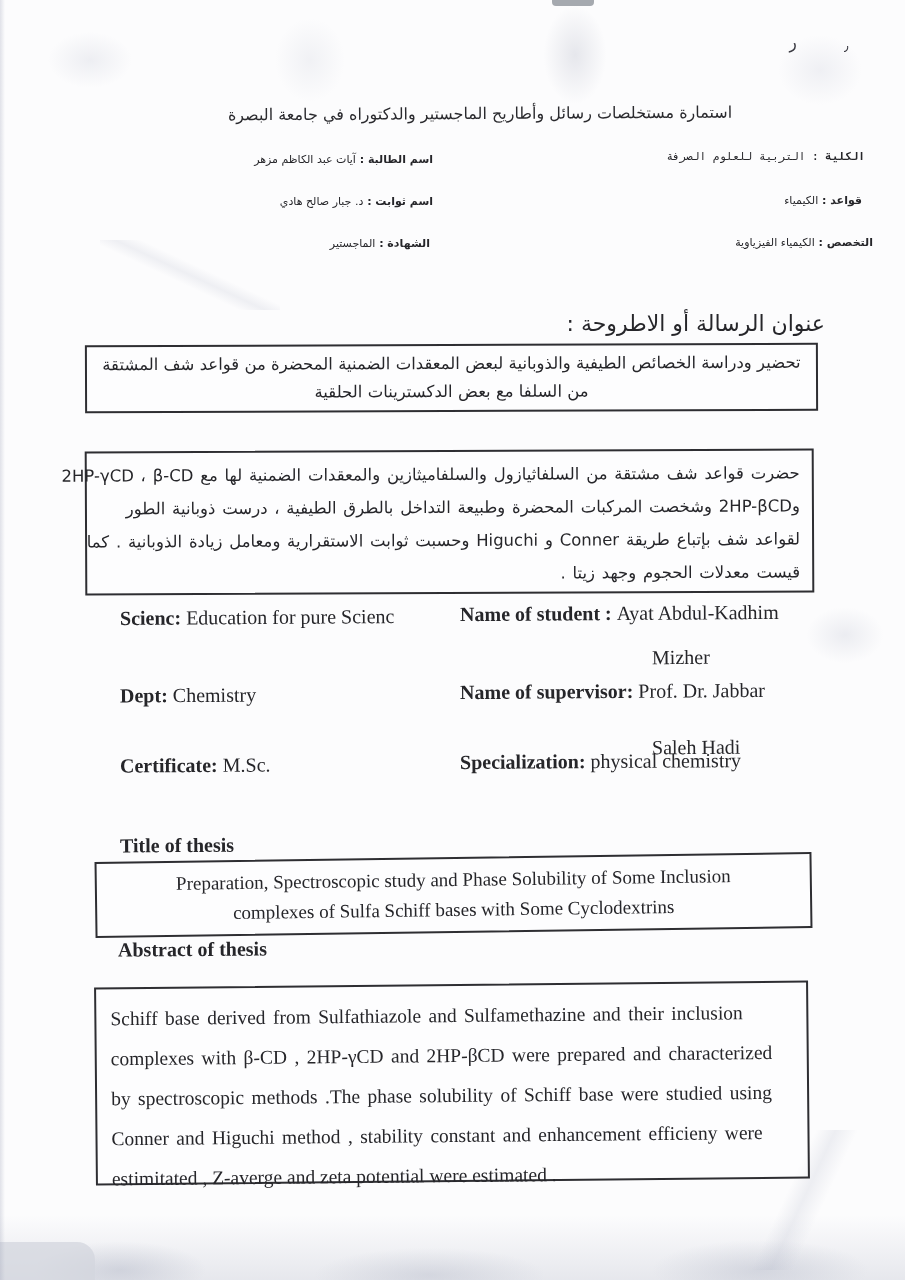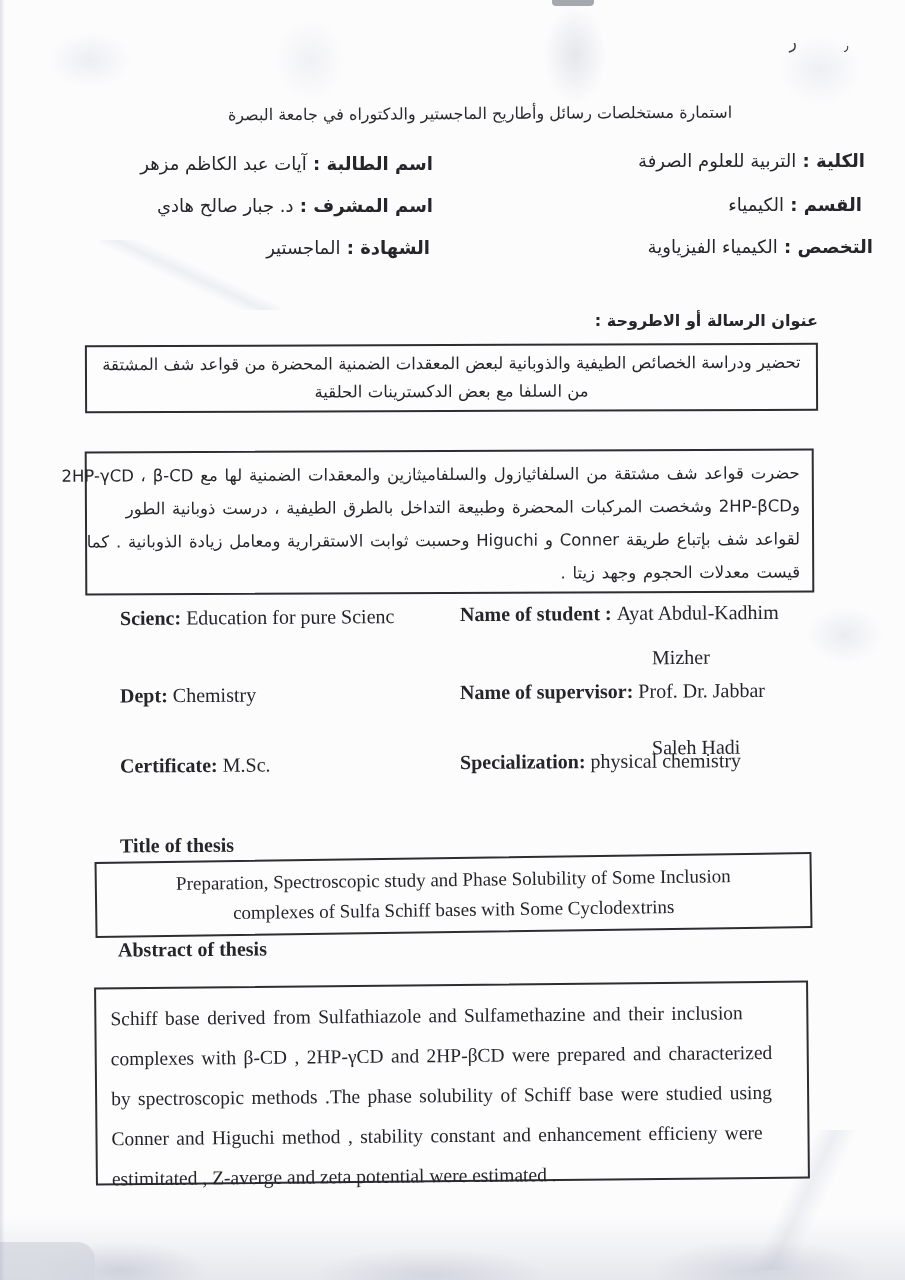--- a/index.html
+++ b/index.html
@@ -35,29 +35,29 @@
   .crease-br{left:690px;top:1130px;width:215px;height:140px;
     background:linear-gradient(115deg, transparent 45%, rgba(175,180,198,.20) 52%, transparent 60%);}
   .edge-left{left:0;top:0;width:5px;height:1280px;background:linear-gradient(to right, rgba(160,165,185,.30), transparent);}
   
   .hw{position:absolute;top:28px;left:760px;width:120px;color:#3a3a42;font-size:17px;}
   .hw .m1{position:absolute;left:28px;top:4px;transform:rotate(-8deg);}
   .hw .m2{position:absolute;left:84px;top:10px;font-size:14px;}
   
   .ar{direction:rtl;text-align:right;}
   .hdr{position:absolute;left:205px;top:104px;width:550px;text-align:center;font-size:16px;letter-spacing:.2px;transform:rotate(-.3deg);color:#2a2a2e;}
-  .field{position:absolute;font-size:18px;white-space:nowrap;}
+  .field{position:absolute;font-size:11px;white-space:nowrap;}
   .field .lab{font-weight:bold;}
-  .f-college{top:150px;right:40px;}
+  .f-college{top:150px;right:40px;font-family:Liberation Mono, monospace;}
   .f-dept{top:194px;right:43px;}
   .f-spec{top:236px;right:32px;}
   .f-student{top:153px;right:472px;}
   .f-superv{top:195px;right:472px;}
   .f-cert{top:237px;right:475px;}
-  .ar-head{position:absolute;right:87px;font-weight:bold;font-size:16px;white-space:nowrap;}
+  .ar-head{position:absolute;right:80px;font-weight:normal;font-size:22px;white-space:nowrap;}
   .h-title{top:311px;}
   .h-abs{top:418px;}
   .box{position:absolute;border:2px solid #2e2e32;background:rgba(255,255,255,.35);}
   .abox1{left:85px;top:344px;width:729px;height:64px;transform:rotate(-.2deg);
          display:flex;flex-direction:column;justify-content:center;text-align:center;font-size:16.5px;line-height:28px;}
   .abox2{left:85px;top:450px;width:729px;height:144px;transform:rotate(-.25deg);
          padding:6px 12px 0;box-sizing:border-box;font-size:16.5px;}
   .abox2 .ln{height:33px;line-height:33px;white-space:nowrap;word-spacing:1.5px;}
   
   .en{font-family:"Liberation Serif","DejaVu Serif",serif;direction:ltr;text-align:left;}
@@ -99,31 +99,31 @@
     <span class="m1">ر</span>
     <span class="m2">٫</span>
   </div>
 
   <div class="hdr ar">استمارة مستخلصات رسائل وأطاريح الماجستير والدكتوراه في جامعة البصرة</div>
 
   <div class="field ar f-college">
     <span class="lab">الكلية : </span><span>التربية للعلوم الصرفة</span>
   </div>
   <div class="field ar f-dept">
-    <span class="lab">القسم : </span><span>الكيمياء</span>
+    <span class="lab">قواعد : </span><span>الكيمياء</span>
   </div>
   <div class="field ar f-spec">
     <span class="lab">التخصص : </span><span>الكيمياء الفيزياوية</span>
   </div>
 
   <div class="field ar f-student">
     <span class="lab">اسم الطالبة : </span><span>آيات عبد الكاظم مزهر</span>
   </div>
   <div class="field ar f-superv">
-    <span class="lab">اسم المشرف : </span><span>د. جبار صالح هادي</span>
+    <span class="lab">اسم ثوابت : </span><span>د. جبار صالح هادي</span>
   </div>
   <div class="field ar f-cert">
     <span class="lab">الشهادة : </span><span>الماجستير</span>
   </div>
 
   <div class="ar-head ar h-title">عنوان الرسالة أو الاطروحة :</div>
   <div class="box abox1 ar">
     <div class="ln">تحضير ودراسة الخصائص الطيفية والذوبانية لبعض المعقدات الضمنية المحضرة من قواعد شف المشتقة</div>
     <div class="ln">من السلفا مع بعض الدكسترينات الحلقية</div>
   </div>

